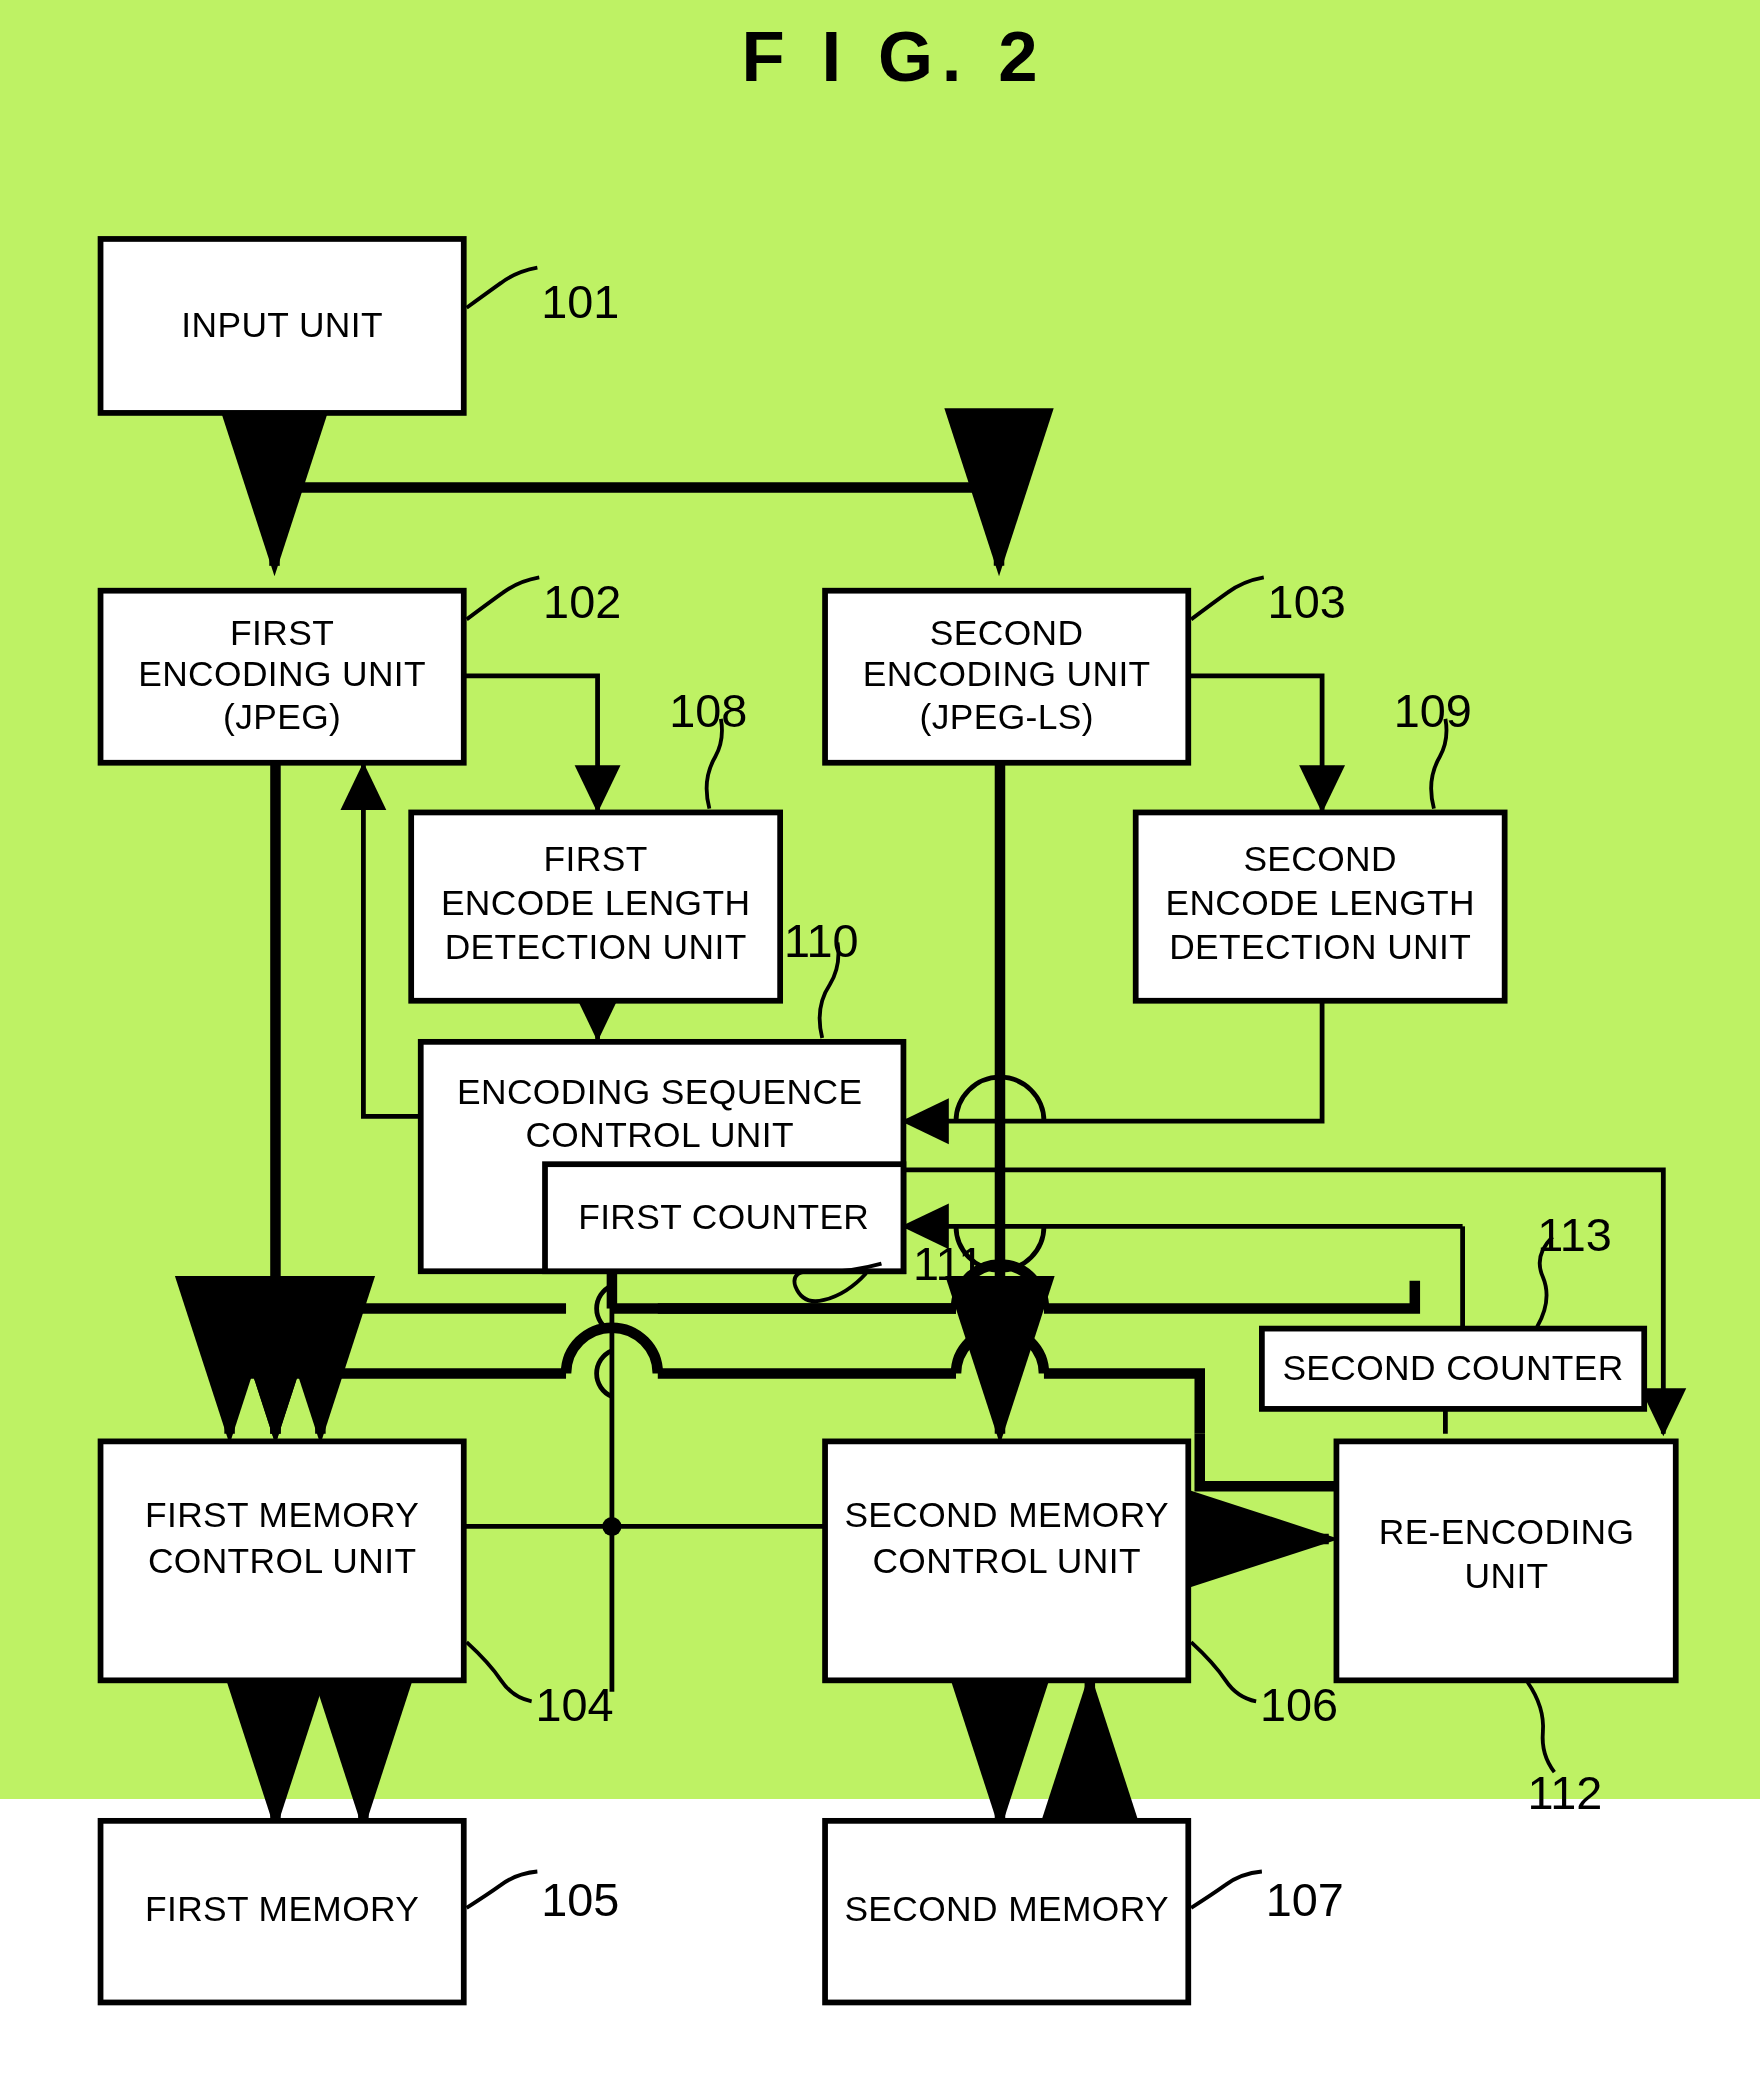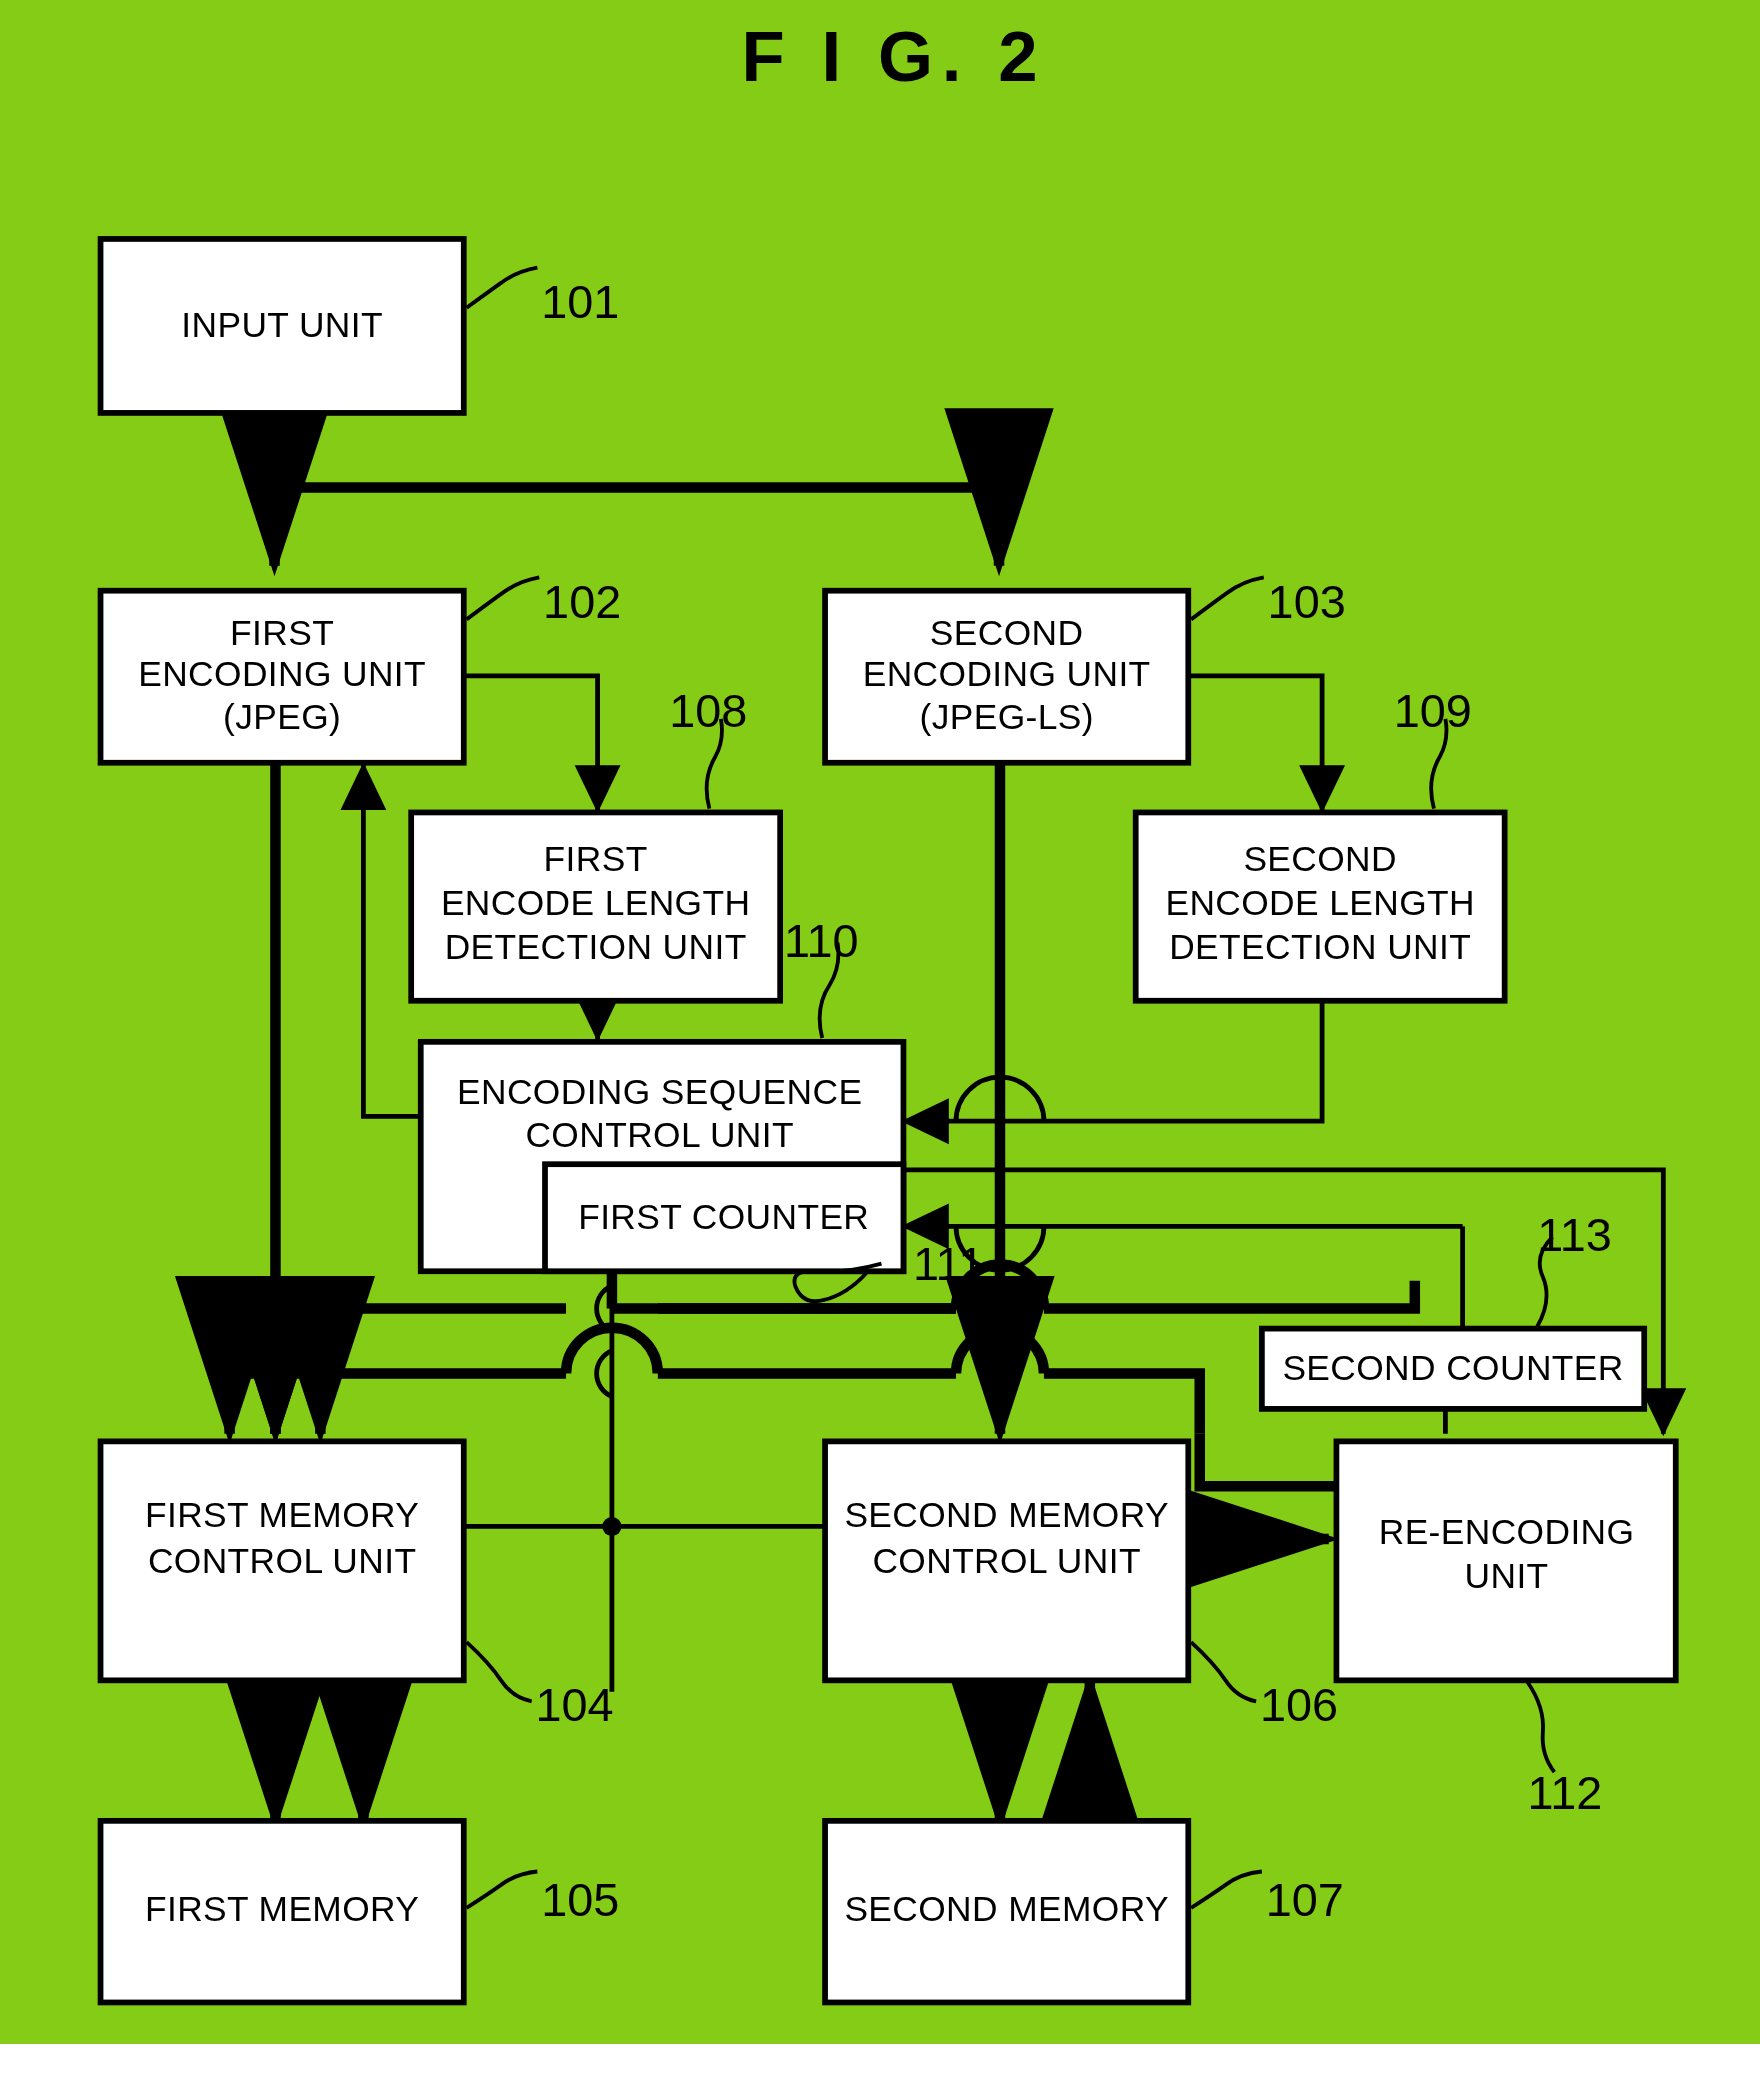--- a/index.html
+++ b/index.html
@@ -1,18 +1,18 @@
 <!DOCTYPE html>
 <html><head>
 <meta charset="utf-8">
 <style>
   html,body{margin:0;padding:0;background:#ffffff;}
   body{width:1761px;height:2099px;overflow:hidden;
        font-family:"Liberation Sans", sans-serif;}
-  #root{position:relative;width:1761px;height:2044px;background:#84cc16;}
+  #root{position:relative;width:1761px;height:1799px;background:#bef264;}
   svg.figure{position:absolute;left:0;top:0;width:1761px;height:2099px;}
   .bx{fill:#ffffff;stroke:#000000;stroke-width:6;}
   .wire{stroke:#000000;fill:none;stroke-width:5;}
   .wireT{stroke:#000000;fill:none;stroke-width:11;}
   .lead{stroke:#000000;fill:none;stroke-width:4;}
   text{fill:#000;font-family:"Liberation Sans", sans-serif;}
   .blabel{font-size:37px;text-anchor:middle;dominant-baseline:middle;letter-spacing:0.4px;}
   .reflabel{font-size:49px;text-anchor:start;dominant-baseline:middle;}
   .figtitle{font-size:74px;font-weight:bold;text-anchor:middle;letter-spacing:9px;}
 </style>

